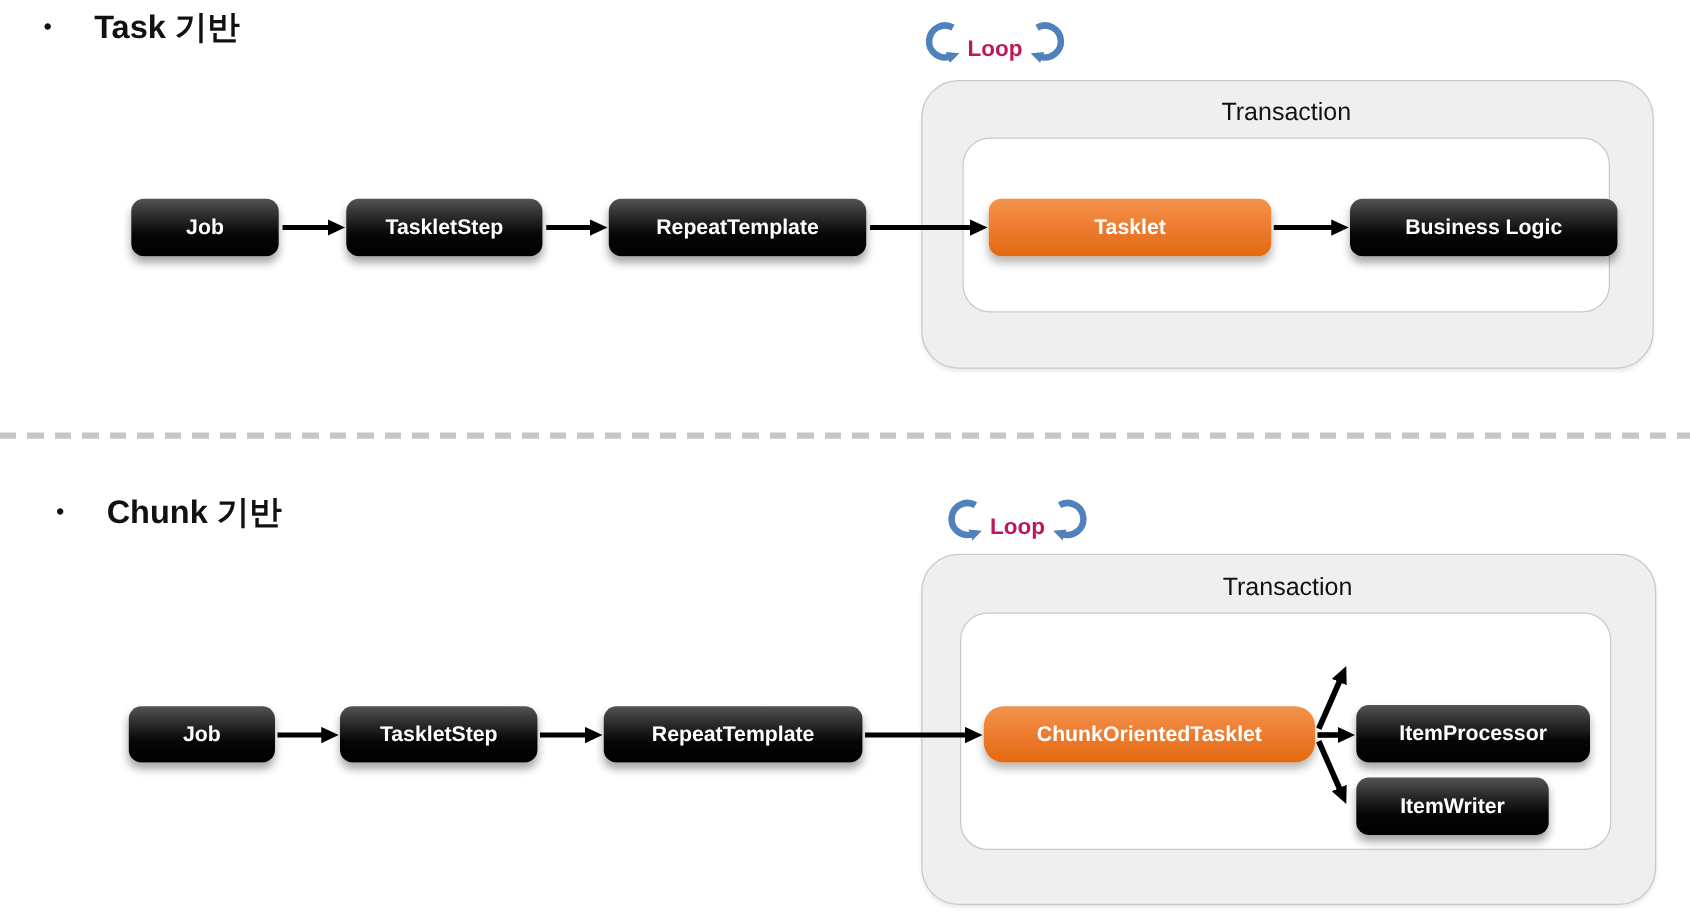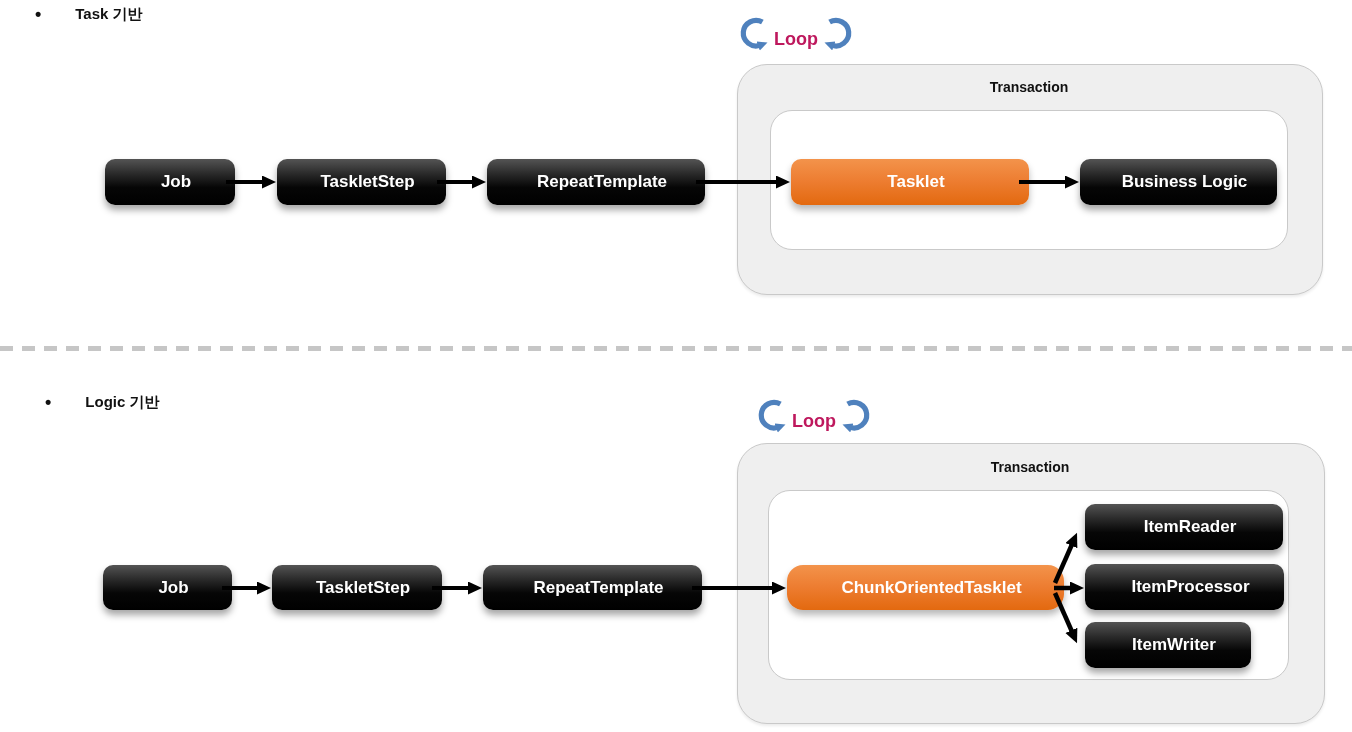--- a/index.html
+++ b/index.html
@@ -3,38 +3,37 @@
 <meta charset="utf-8">
 <style>
   html,body{margin:0;padding:0;background:#fff;}
   #canvas{
     position:relative;width:1352px;height:732px;background:#ffffff;overflow:hidden;
     font-family:"Liberation Sans","DejaVu Sans",sans-serif;
   }
   .abs{position:absolute;}
   .heading-row{display:flex;align-items:center;color:#111;}
   .bullet{font-size:18px;font-weight:700;margin-right:34px;}
-  .heading{font-size:15px;font-weight:700;letter-spacing:0px;}
+  .heading{font-size:26px;font-weight:700;letter-spacing:0px;}
   .container-box{
     position:absolute;background:#efefef;border:1px solid #c9c9c9;border-radius:30px;
     box-shadow:0 2px 3px rgba(0,0,0,0.08);
   }
   .inner-box{
     position:absolute;background:#ffffff;border:1px solid #c9c9c9;border-radius:22px;
   }
   .transaction-label{
-    position:absolute;text-align:center;font-size:14px;font-weight:700;color:#111;
+    position:absolute;text-align:center;font-size:20px;font-weight:400;color:#111;
   }
   .node{
     position:absolute;display:flex;align-items:center;justify-content:center;
     color:#fff;font-weight:700;font-size:17px;border-radius:10px;
     background:linear-gradient(180deg,#545454 0%,#2a2a2a 32%,#060606 62%,#000 100%);
     box-shadow:0 5px 7px rgba(0,0,0,0.35);
     white-space:nowrap;
-    padding-left:12px;
   }
   .node.orange{
     background:linear-gradient(180deg,#f3934b 0%,#ed7d31 48%,#e3690f 100%);
     box-shadow:0 5px 7px rgba(0,0,0,0.28);
   }
   .loop-icon{
     position:absolute;display:flex;align-items:center;
   }
   .loop-label{
     font-size:18px;font-weight:700;color:#be185d;margin:6px 0 0 0;
@@ -79,29 +78,29 @@
   </div>
   <div class="node" style="left:277px;top:159px;width:157px;height:46px;">
     <span>TaskletStep</span>
   </div>
   <div class="node" style="left:487px;top:159px;width:206px;height:46px;">
     <span>RepeatTemplate</span>
   </div>
   <div class="node orange" style="left:791px;top:159px;width:226px;height:46px;">
     <span>Tasklet</span>
   </div>
-  <div class="node" style="left:1080px;top:159px;width:185px;height:46px;">
+  <div class="node" style="left:1080px;top:159px;width:214px;height:46px;">
     <span>Business Logic</span>
   </div>
 
   <div class="divider" style="top:346px;"></div>
 
   <div class="abs heading-row" style="left:45px;top:392px;">
     <span class="bullet">•</span>
-    <span class="heading">Logic 기반</span>
+    <span class="heading">Chunk 기반</span>
   </div>
 
   <div class="loop-icon" style="left:758px;top:396px;">
     <svg width="34" height="44" viewBox="0 0 36 44">
       <path d="M 23.7 7.3 A 13.5 13.5 0 1 0 21.6 31.7" fill="none" stroke="#4f81bd" stroke-width="5.5" marker-end="url(#bluehead1)"></path>
     </svg>
     <span class="loop-label">Loop</span>
     <svg width="34" height="44" viewBox="0 0 36 44">
       <path d="M 12.3 7.3 A 13.5 13.5 0 1 1 14.4 31.7" fill="none" stroke="#4f81bd" stroke-width="5.5" marker-end="url(#bluehead1)"></path>
     </svg>
@@ -115,23 +114,20 @@
     <span>Job</span>
   </div>
   <div class="node" style="left:272px;top:565px;width:158px;height:45px;">
     <span>TaskletStep</span>
   </div>
   <div class="node" style="left:483px;top:565px;width:207px;height:45px;">
     <span>RepeatTemplate</span>
   </div>
   <div class="node orange" style="left:787px;top:565px;width:265px;height:45px;border-radius:16px;">
     <span>ChunkOrientedTasklet</span>
-  </div>
-  <div class="node" style="left:1085px;top:504px;width:186px;height:46px;">
-    <span>ItemReader</span>
   </div>
   <div class="node" style="left:1085px;top:564px;width:187px;height:46px;">
     <span>ItemProcessor</span>
   </div>
   <div class="node" style="left:1085px;top:622px;width:154px;height:46px;">
     <span>ItemWriter</span>
   </div>
 
   <svg class="abs" style="left:0;top:0;pointer-events:none;" width="1352" height="732" viewBox="0 0 1352 732">
     <defs>

